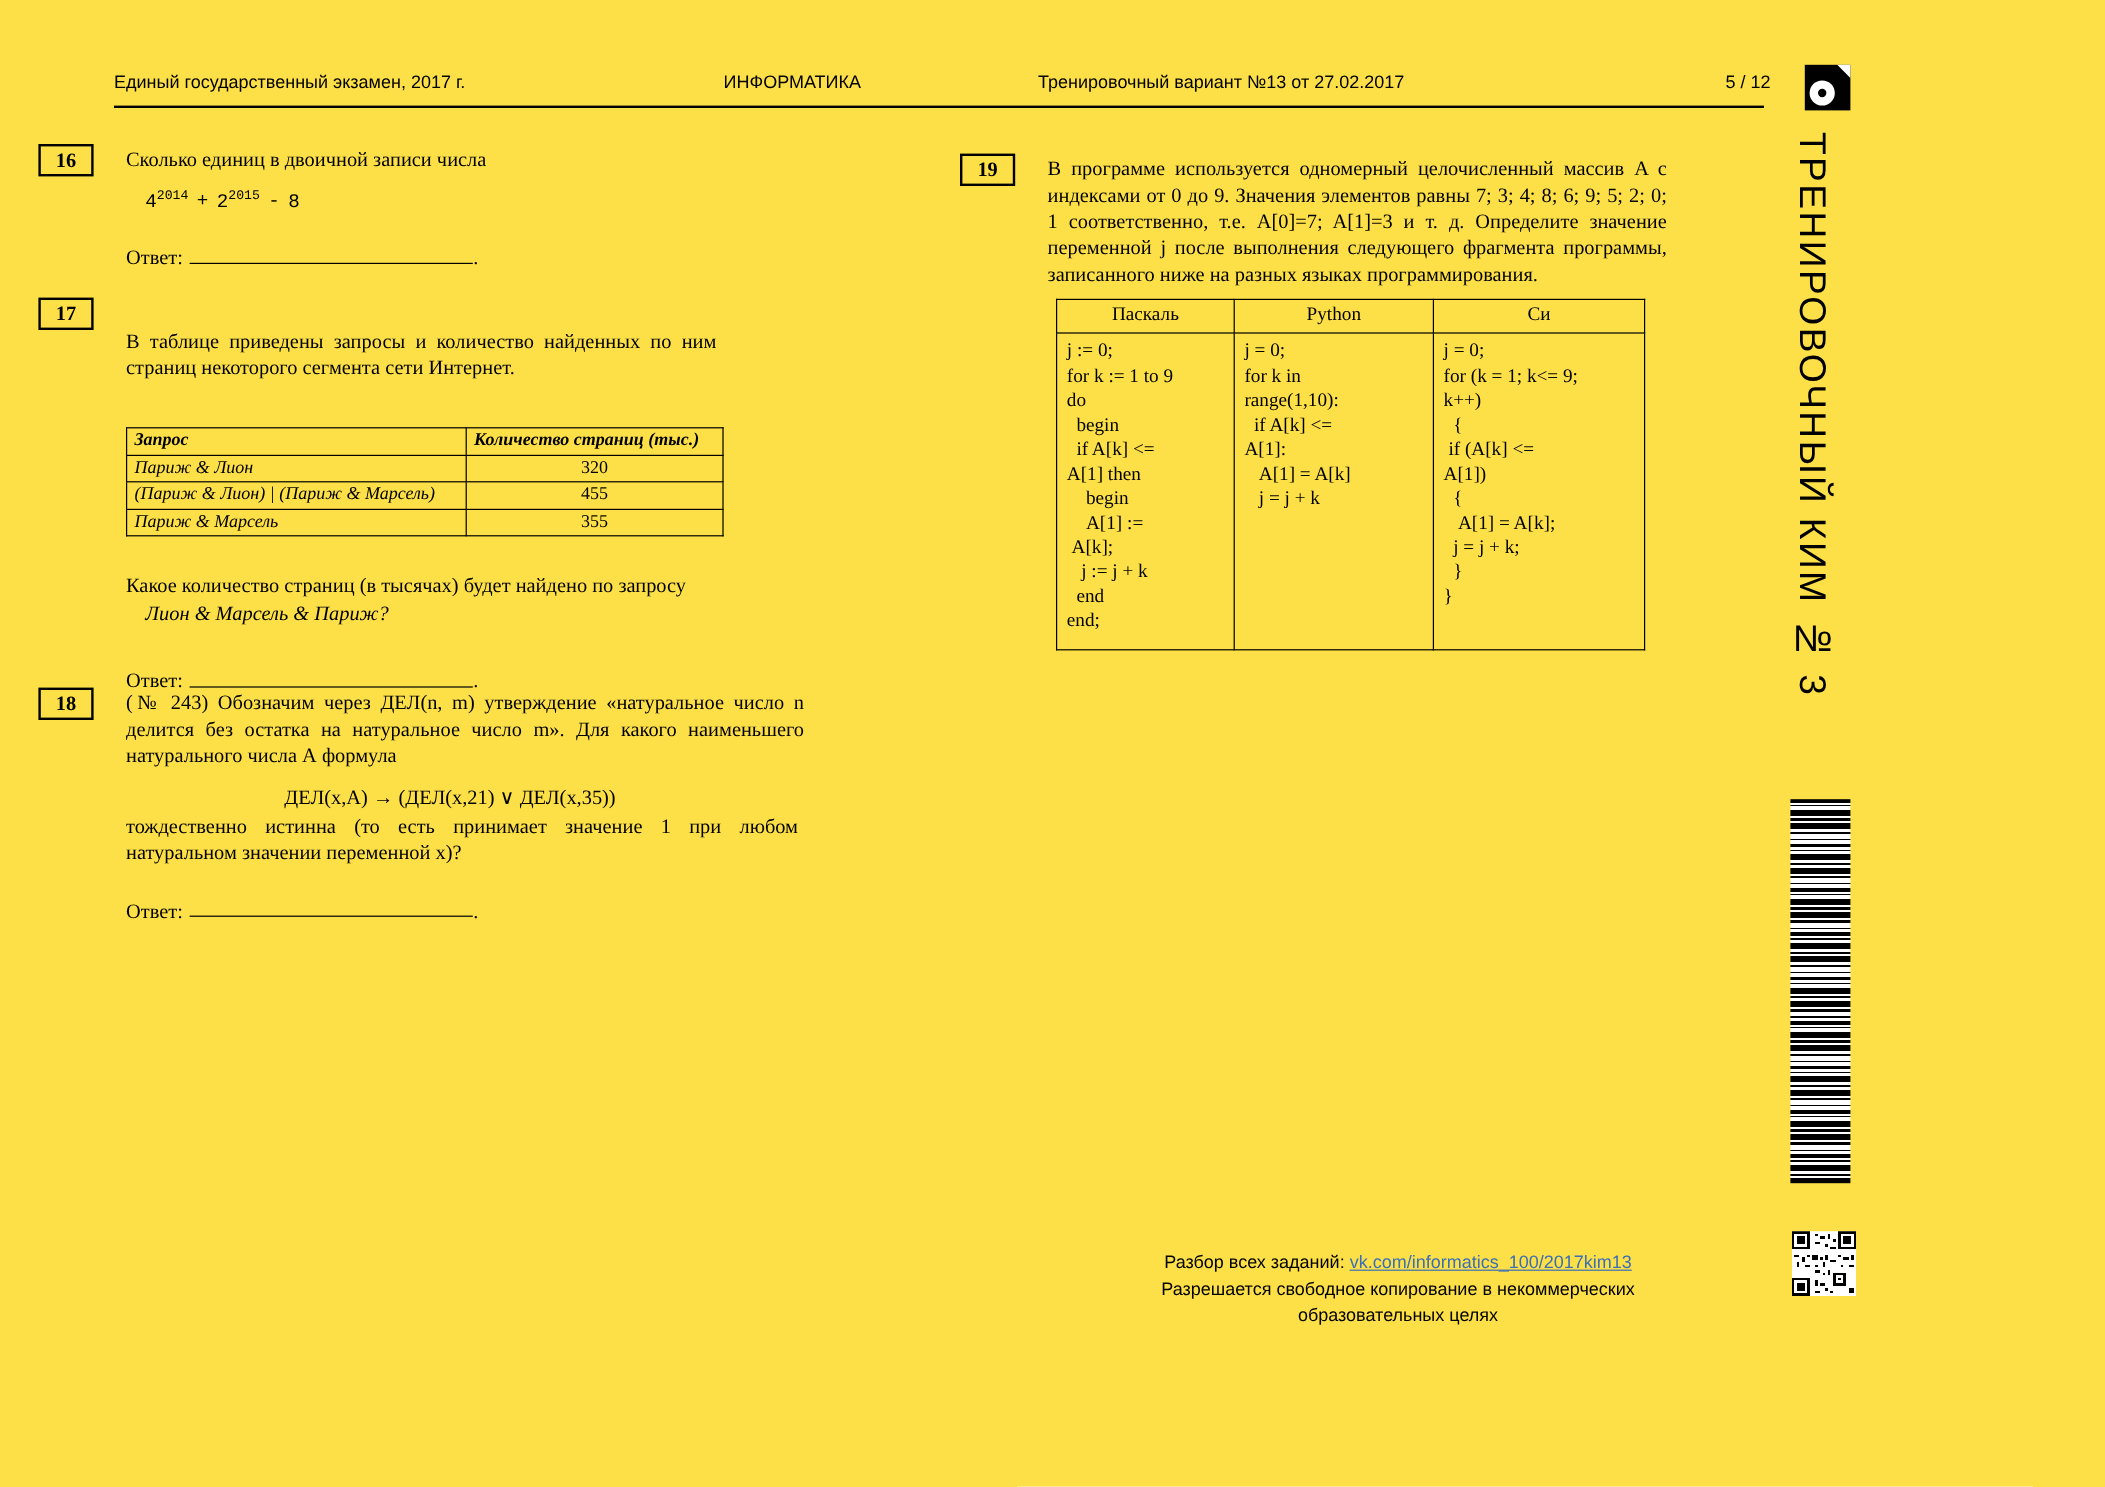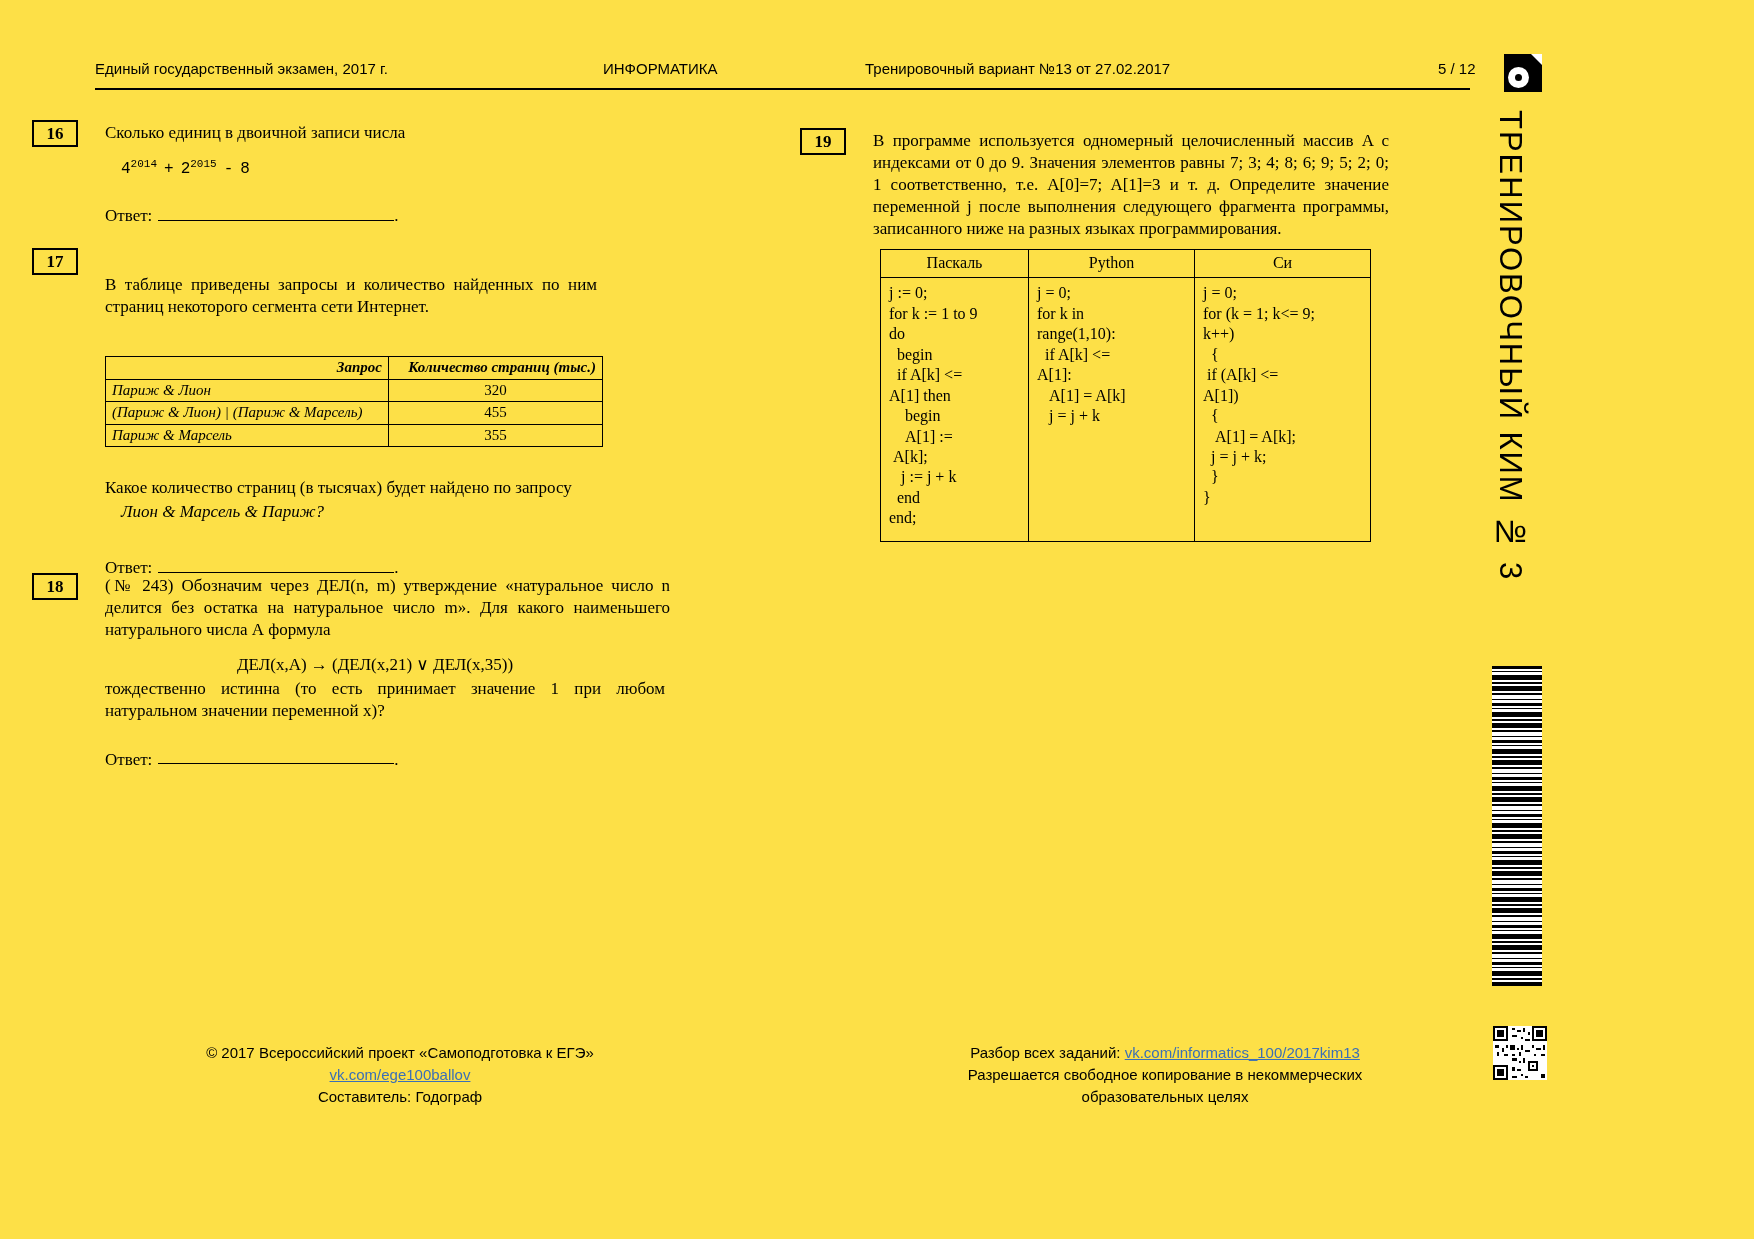--- a/index.html
+++ b/index.html
@@ -63,21 +63,21 @@
 
   .answer { font-size:17px; }
   #q16 .answer { margin-top:23px; }
   #q17 .answer { margin-top:32px; }
   #q18 .answer { margin-top:24px; }
   .ablank { display:inline-block; width:236px; border-bottom:1px solid #000; height:1.05em; vertical-align:baseline; margin-left:6px; }
 
   #q17 .intro { width:492px; text-align:justify;margin-top:24px; }
   .qtable { margin-top:38px; border-collapse:collapse; font-size:15px; }
   .qtable th, .qtable td { border:1px solid #000; padding:1px 6px; }
-  .qtable th { font-style:italic; font-weight:bold; text-align:right; }
+  .qtable th { font-style:italic; font-weight:bold; text-align:left; }
   .qtable th.col-q { width:283px; }
   .qtable th.col-c { width:214px; }
   .qtable td.tq { font-style:italic; }
   .qtable td.tc { text-align:center; }
   #q17 .after-table { margin-top:30px; width:510px; }
   #q17 .query-line { font-style:italic; margin-left:16px; margin-top:2px; }
 
   #q18 .before { width:565px; text-align:justify; }
   #q18 .formula18 { width:540px; text-align:center; margin:13px 0 2px 0; font-size:17px; }
   #q18 .after { width:560px; text-align:justify; }
@@ -272,22 +272,18 @@
   j = j + k;
   }
 }</pre>
               </td>
           </tr>
         </tbody>
       </table>
     </div>
   </section>
 
-  <div class="footer footer-left">
-    <div><span>© 2017 Всероссийский проект «Самоподготовка к ЕГЭ» </span><a class="link">vk.com/ege100ballov</a></div>
-    <div>Составитель: Годограф</div>
-  </div>
   <div class="footer footer-right">
     <div><span>Разбор всех заданий: </span><a class="link">vk.com/informatics_100/2017kim13</a></div>
     <div>Разрешается свободное копирование в некоммерческих образовательных целях</div>
   </div>
 
 </div>
 
 </body></html>

